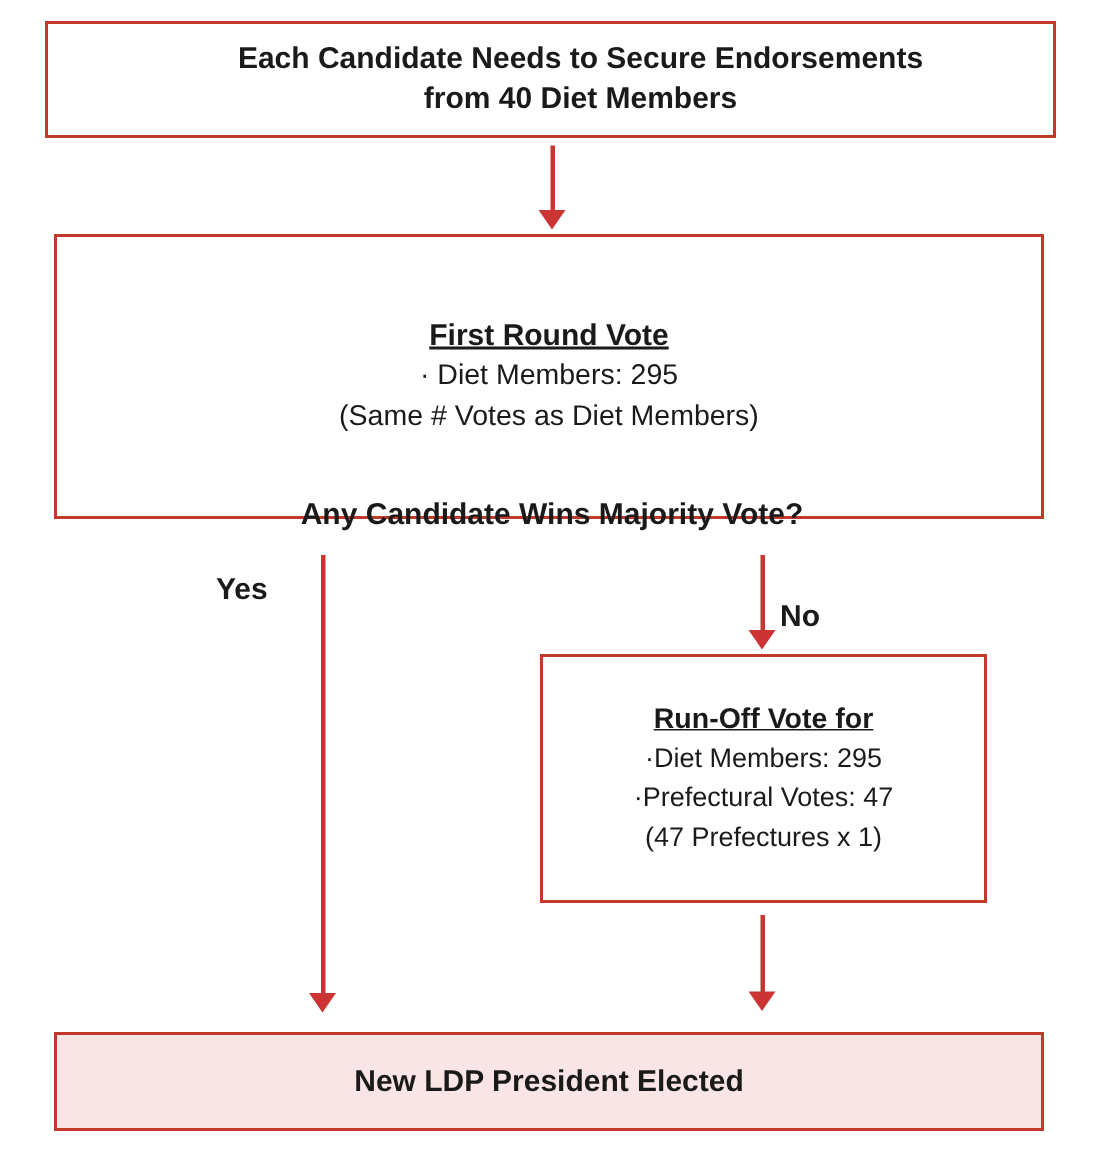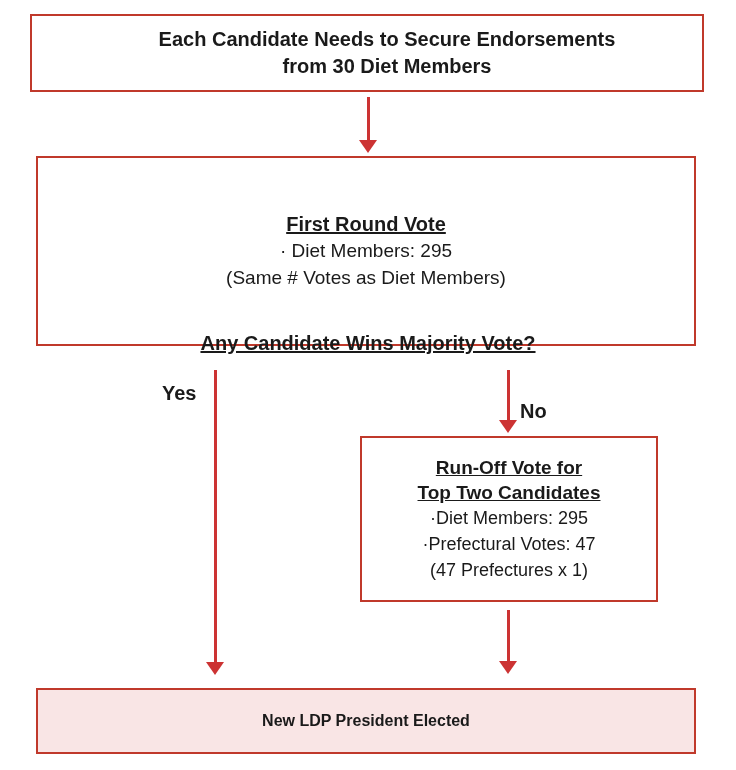--- a/index.html
+++ b/index.html
@@ -44,36 +44,35 @@
   .box-line { font-size: 19px; line-height: 1.42; }
 
   .b-runoff { left: 360px; top: 436px; width: 298px; height: 166px; }
   .b-runoff .box-title { font-size: 19px; line-height: 1.32; }
   .b-runoff .box-line { font-size: 18px; line-height: 1.45; }
 
   .b-final {
     left: 36px; top: 688px; width: 660px; height: 66px;
     background: var(--final-fill);
   }
-  .b-final .line { font-weight: bold; font-size: 16px; }
+  .b-final .line { font-weight: bold; font-size: 20px; }
 
   .question {
     position: absolute;
     left: 0; top: 332px; width: 736px;
     text-align: center;
     font-weight: bold;
     font-size: 20px;
-    text-decoration: underline;
   }
   .branch-label {
     position: absolute;
     font-weight: bold;
     font-size: 20px;
   }
-  .l-yes { left: 162px; top: 382px; }
+  .l-yes { left: 144px; top: 382px; }
   .l-no  { left: 520px; top: 382px; margin-top: 18px; }
 
   .varrow { position: absolute; width: 30px; }
   .varrow .shaft {
     position: absolute;
     left: 50%; margin-left: -1.5px;
     top: 0; bottom: 11px;
     width: 3px;
     background: var(--arrow);
   }
@@ -90,21 +89,21 @@
   .a-no     { left: 493px; top: 370px; height: 63px; }
   .a-runoff { left: 493px; top: 610px; height: 64px; }
 </style>
 </head>
 <body>
 
 <div class="canvas">
 
   <div class="box b-endorsement">
     <div class="line">Each Candidate Needs to Secure Endorsements</div>
-    <div class="line">from 30 Diet Members</div>
+    <div class="line">from 40 Diet Members</div>
   </div>
 
   <div class="varrow a-1">
     <div class="shaft"></div>
     <div class="head"></div>
   </div>
 
   <div class="box b-first">
     <div class="box-title">First Round Vote</div>
     <div class="box-line">· Diet Members: 295</div>
@@ -120,21 +119,20 @@
   </div>
 
   <div class="branch-label l-no">No</div>
   <div class="varrow a-no">
     <div class="shaft"></div>
     <div class="head"></div>
   </div>
 
   <div class="box b-runoff">
     <div class="box-title">Run-Off Vote for</div>
-    <div class="box-title">Top Two Candidates</div>
     <div class="box-line">·Diet Members: 295</div>
     <div class="box-line">·Prefectural Votes: 47</div>
     <div class="box-line">(47 Prefectures x 1)</div>
   </div>
 
   <div class="varrow a-runoff">
     <div class="shaft"></div>
     <div class="head"></div>
   </div>
 

